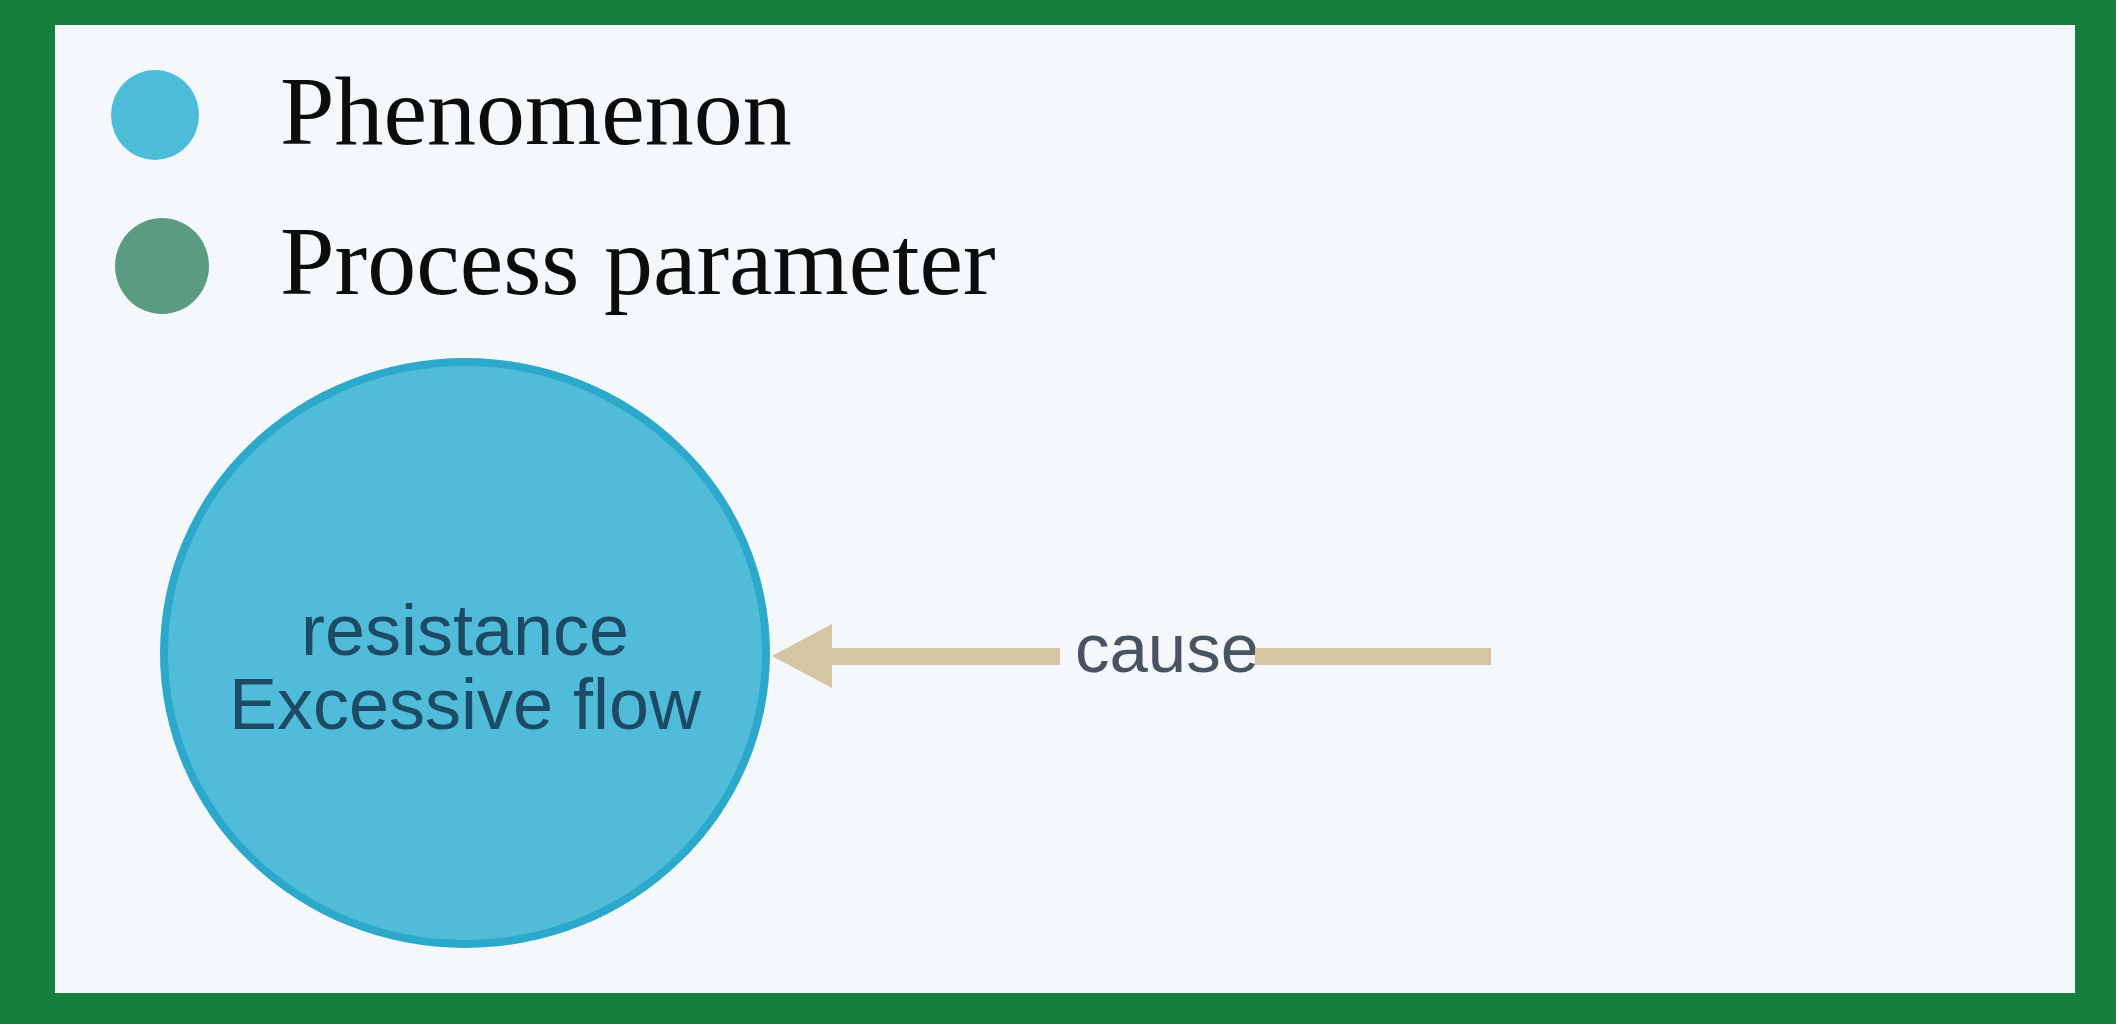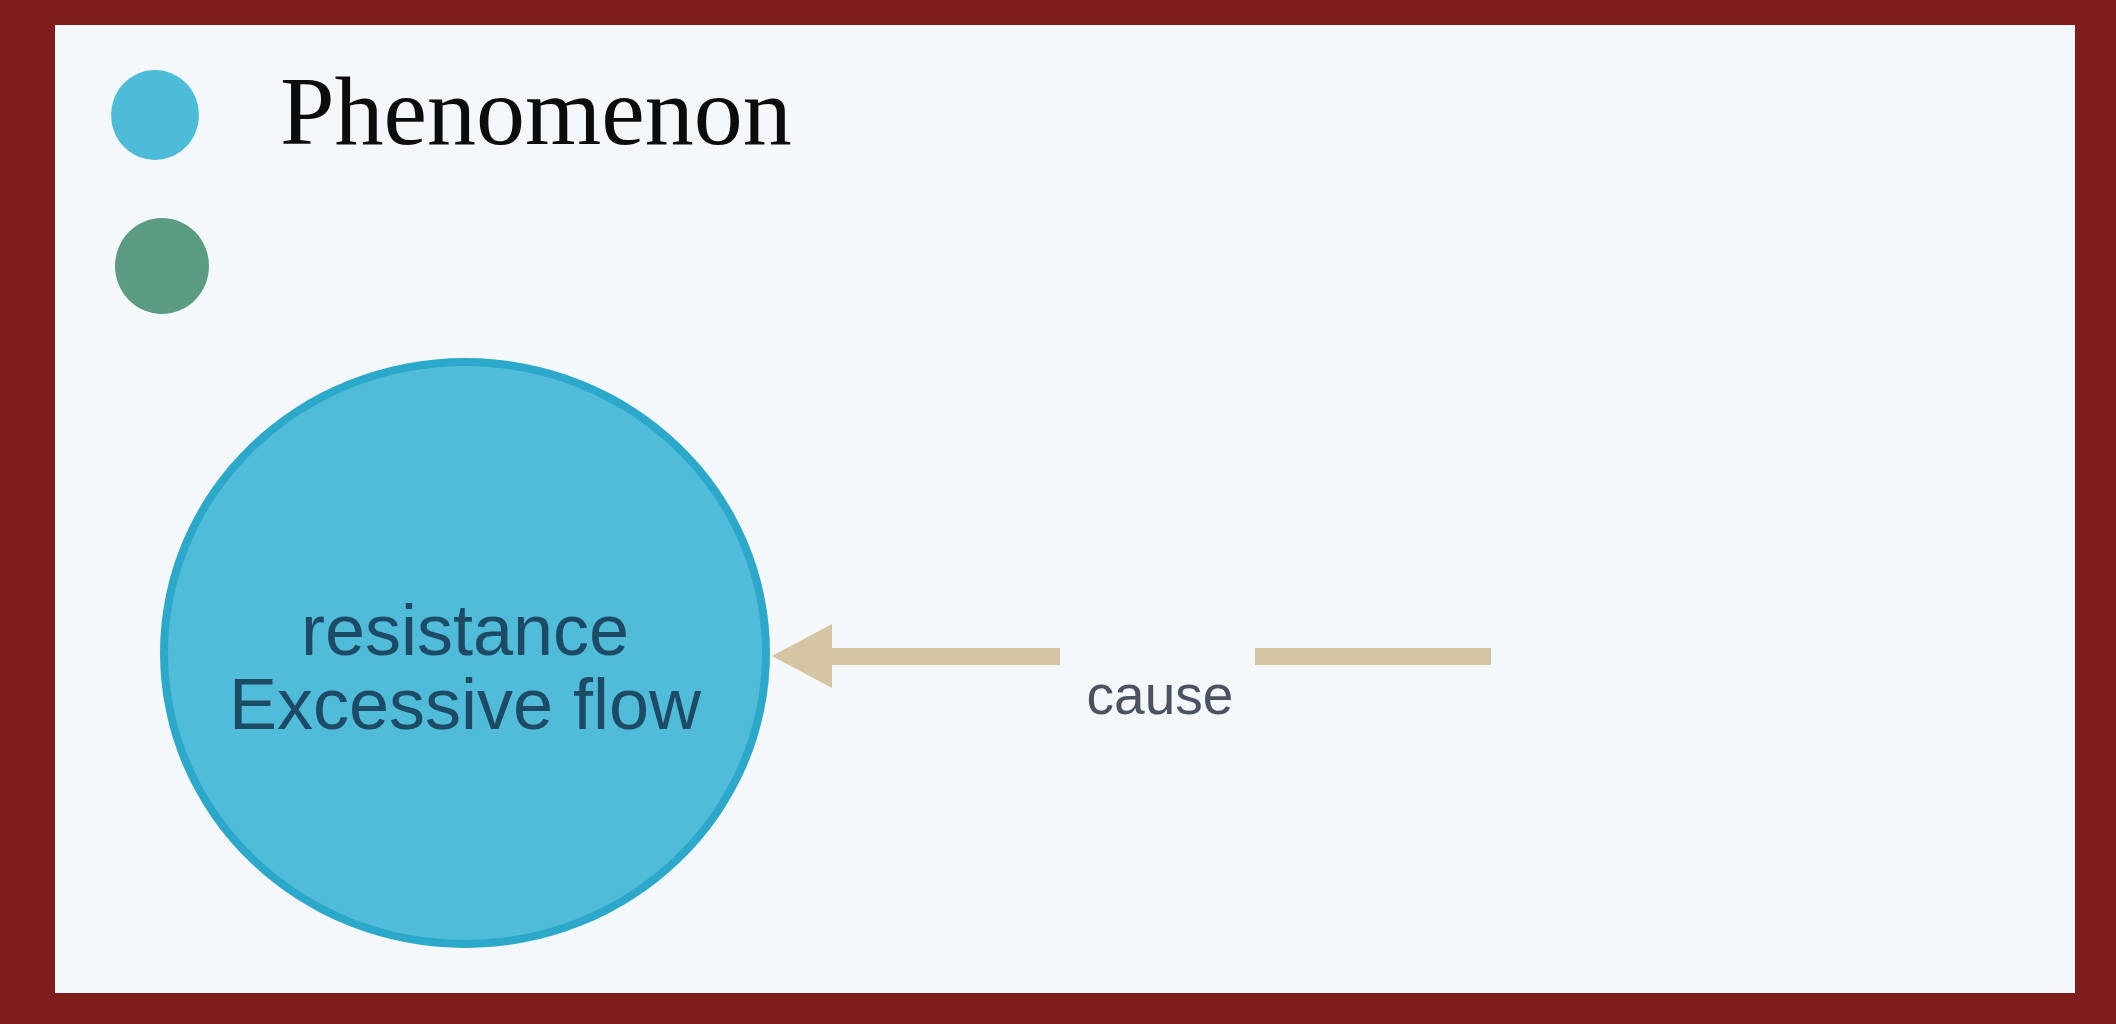--- a/index.html
+++ b/index.html
@@ -8,21 +8,21 @@
     background: #ffffff;
     width: 2116px;
     height: 1024px;
     overflow: hidden;
     font-family: "Liberation Sans", "DejaVu Sans", sans-serif;
   }
   .page {
     position: relative;
     width: 2116px;
     height: 1024px;
-    background: #7f1d1d;
+    background: #15803d;
   }
   .canvas {
     position: absolute;
     left: 55px;
     top: 25px;
     width: 2020px;
     height: 968px;
     background: #f4f8fb;
   }
   
@@ -93,36 +93,36 @@
     border-bottom: 32px solid transparent;
     border-right-width: 60px;
     border-right-style: solid;
   }
   .edge-label {
     position: absolute;
     left: 1020px;
     top: 594px;
     width: 170px;
     text-align: center;
-    font-size: 55px;
+    font-size: 69px;
     line-height: 60px;
     white-space: nowrap;
-    margin-top: 46px;
   }
 </style>
 </head>
 <body>
 
 <div class="page">
   <div class="canvas" style="background-color: rgb(244, 248, 251);">
 
     <span class="legend-dot blue" style="background-color: rgb(77, 188, 217);"></span>
     <span class="legend-label row1">Phenomenon</span>
 
     <span class="legend-dot green" style="background-color: rgb(90, 155, 129);"></span>
+    <span class="legend-label row2">Process parameter</span>
 
     <div class="node blue" style="background-color: rgb(80, 188, 217); border-color: rgb(44, 169, 202);">
       <div class="node-label" style="color: rgb(29, 75, 102);">
         <span>resistance</span>
         <span>Excessive flow</span>
       </div>
     </div>
 
 
     <div class="edge-head" style="border-right-color: rgb(214, 197, 162);"></div>

